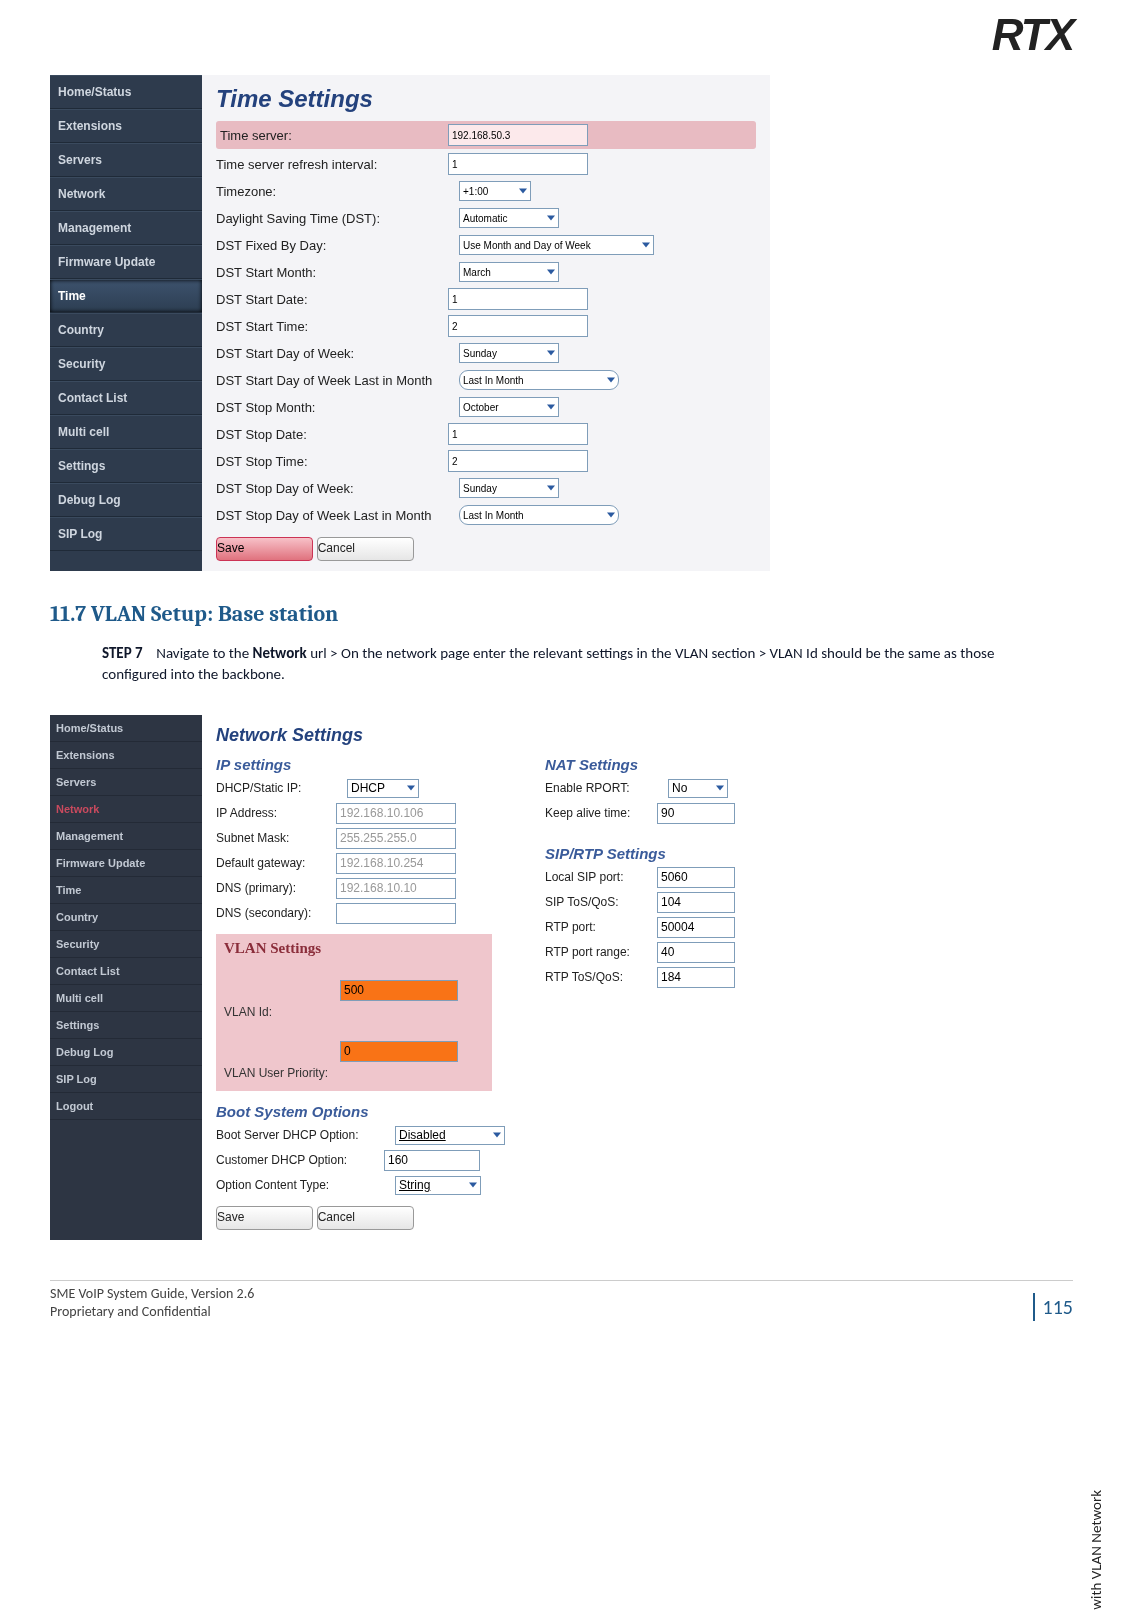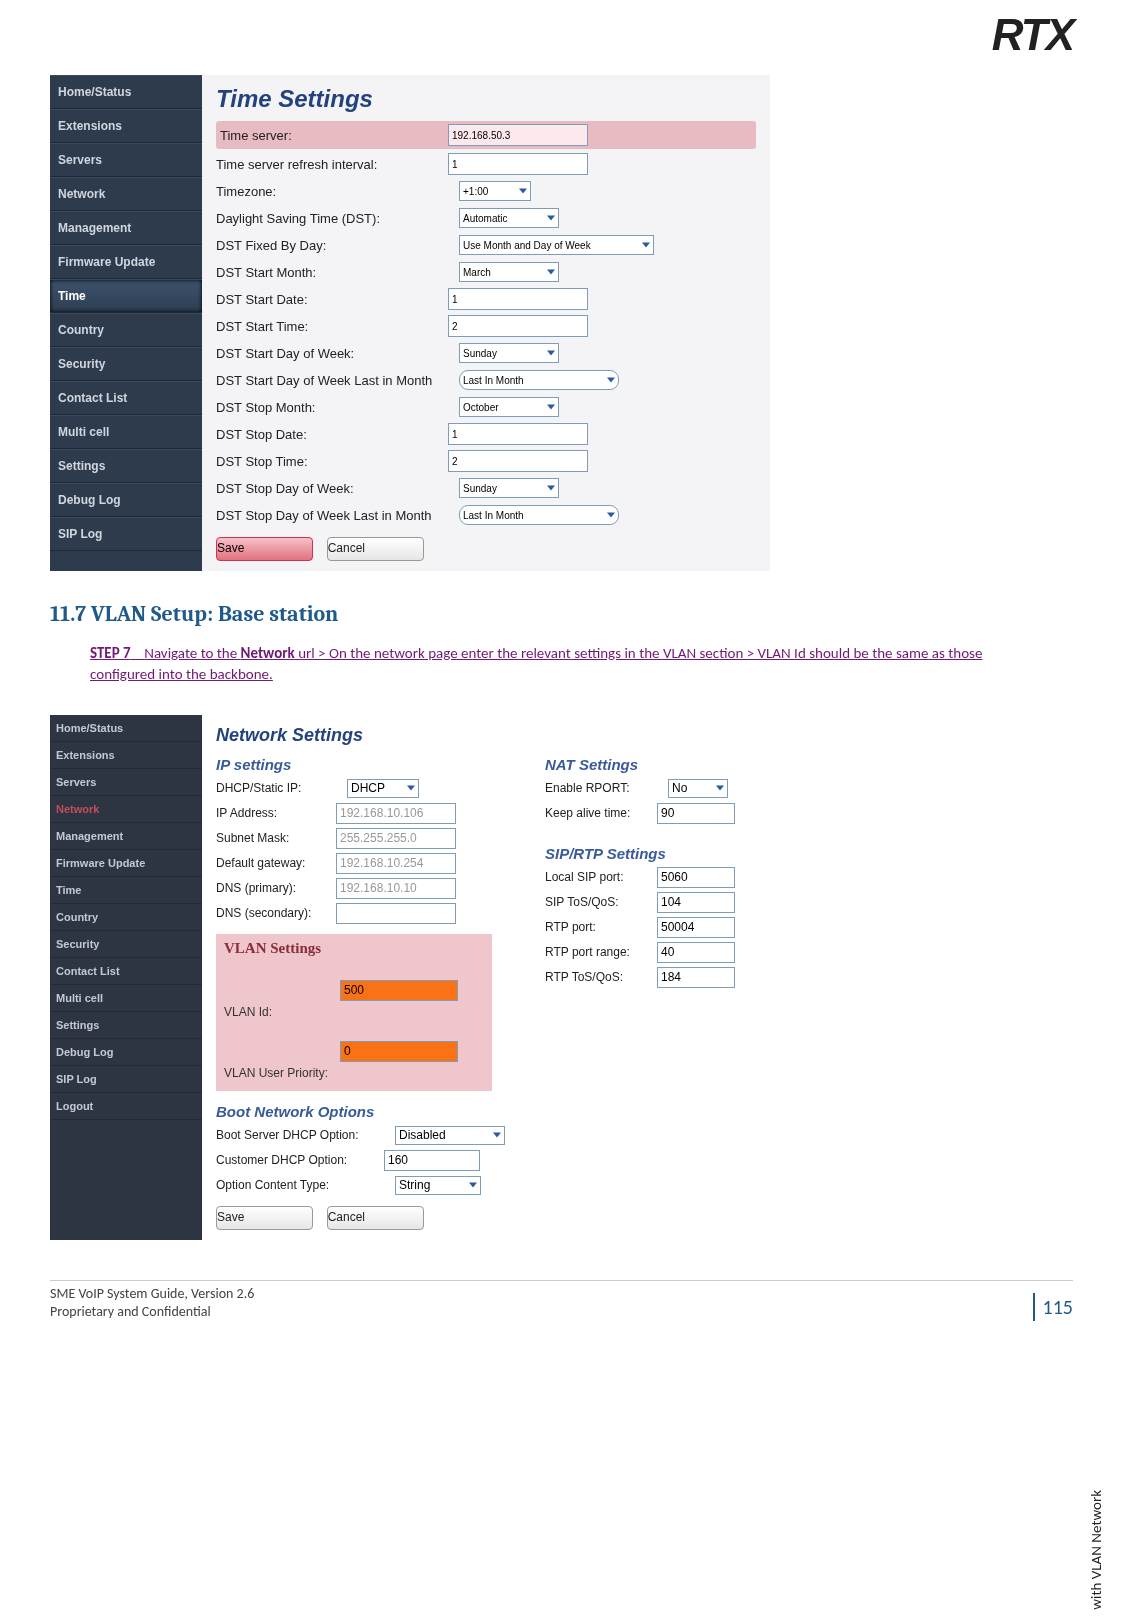--- a/index.html
+++ b/index.html
@@ -33,45 +33,45 @@
 .trow.hl input { background:#fce9eb; }
 
 .sel-sm { width:72px; }
 .sel-md { width:100px; }
 .sel-lg { width:195px; }
 .sel-xl { width:160px;border-radius:9px; }
 
 .btn-row { margin-top:10px; }
 .btn { display:inline-block; width:95px; height:22px; border:1px solid #999; border-radius:4px; background:linear-gradient(#fff,#e6e6e6); font:12px Arial; text-align:left; line-height:20px; cursor:pointer; }
 .btn.save-hl { background:linear-gradient(#f7c1c8,#e0727e); border-color:#c35; color:#000; }
-.btn + .btn { margin-left:10px; }
+.btn + .btn { }
 
 .section-header { font:bold 22px "Cambria","Calibri",serif; color:#1f5a8a; margin:30px 0 16px 0; }
-.body-text { font:15px "Calibri", Arial; color:#701a75; line-height:1.4; margin-left:40px; max-width:900px;text-decoration:underline; }
+.body-text { font:15px "Calibri", Arial; color:#0f172a; line-height:1.4; margin-left:52px; max-width:900px; }
 .body-text b { font-weight:bold; }
 
 .twocol { display:flex; gap:40px; }
 .leftcol, .rightcol { }
 .trow2 { display:flex; align-items:center; margin-bottom:3px; min-height:22px; font-size:12px; }
 .trow2 .lbl { width:120px; }
 .trow2 input, .trow2 select { font-size:12px; border:1px solid #7f9db9; height:19px; padding:0 3px; background:#fff; }
 .trow2 input.dis { color:#999; background:#fff; }
 .trow2 input { width:112px; }
 .rightcol .trow2 .lbl { width:112px; }
 .rightcol .trow2 input { width:70px; text-align:left; }
 .rightcol .trow2 select { width:60px; }
 
 .vlan-box { background:#efc6cc; padding:6px 8px 8px 8px; margin:10px 0 12px 0; width:260px; }
 .vlan-box .sub-title { color:#8a2d3a; font-style:normal; font-weight:bold; font-family:"Trebuchet MS"; }
 .vlan-box .trow2 .lbl { width:116px; color:#333;margin-top:44px; }
 .vlan-box .trow2 input { width:110px; background:#f97316; }
 
 .boot .trow2 .lbl { width:168px; }
 .boot .trow2 input { width:88px; }
-.boot .trow2 select { width:110px; }
+.boot .trow2 select { width:110px;text-decoration:underline; }
 
 .chevron-down { display:inline-block; width:0; height:0; border-left:4px solid transparent; border-right:4px solid transparent; border-top:5px solid #2b5aa0; vertical-align:middle; margin-left:2px; }
 select { appearance:none; background-image:none; padding-right:18px; background:linear-gradient(#f4f8fc,#dce7f3) no-repeat right, #fff; background-size:17px 100%; position:relative; }
 .sel-wrap { position:relative; display:inline-block;padding-left:11px; }
 .sel-wrap .arrow { position:absolute; right:4px; top:50%; transform:translateY(-50%); pointer-events:none; }
 
 .footer { display:flex; justify-content:space-between; align-items:flex-end; margin-top:40px; border-top:1px solid #ccc; padding-top:4px; }
 .footer-left { font:14px Calibri; color:#444; line-height:1.3; }
 .footer-right { font:20px Calibri; color:#1f5a8a; border-left:2px solid #1f5a8a; padding-left:8px; height:28px; display:flex; align-items:center; }
 
@@ -229,21 +229,21 @@
             <div class="trow2">
                 <span class="lbl">VLAN Id:</span>
                 <input value="500" style="">
               </div>
             <div class="trow2">
                 <span class="lbl">VLAN User Priority:</span>
                 <input value="0" style="">
               </div>
           </div>
 
-          <span class="sub-title">Boot Network Options</span>
+          <span class="sub-title">Boot System Options</span>
           <div class="boot">
             <div class="trow2">
                 <span class="lbl">Boot Server DHCP Option:</span>
                 <span class="sel-wrap"><select><option>Disabled</option></select><span class="arrow chevron-down"></span></span>
               </div>
             <div class="trow2">
                 <span class="lbl">Customer DHCP Option:</span>
                 <input value="160" style="">
               </div>
             <div class="trow2">

